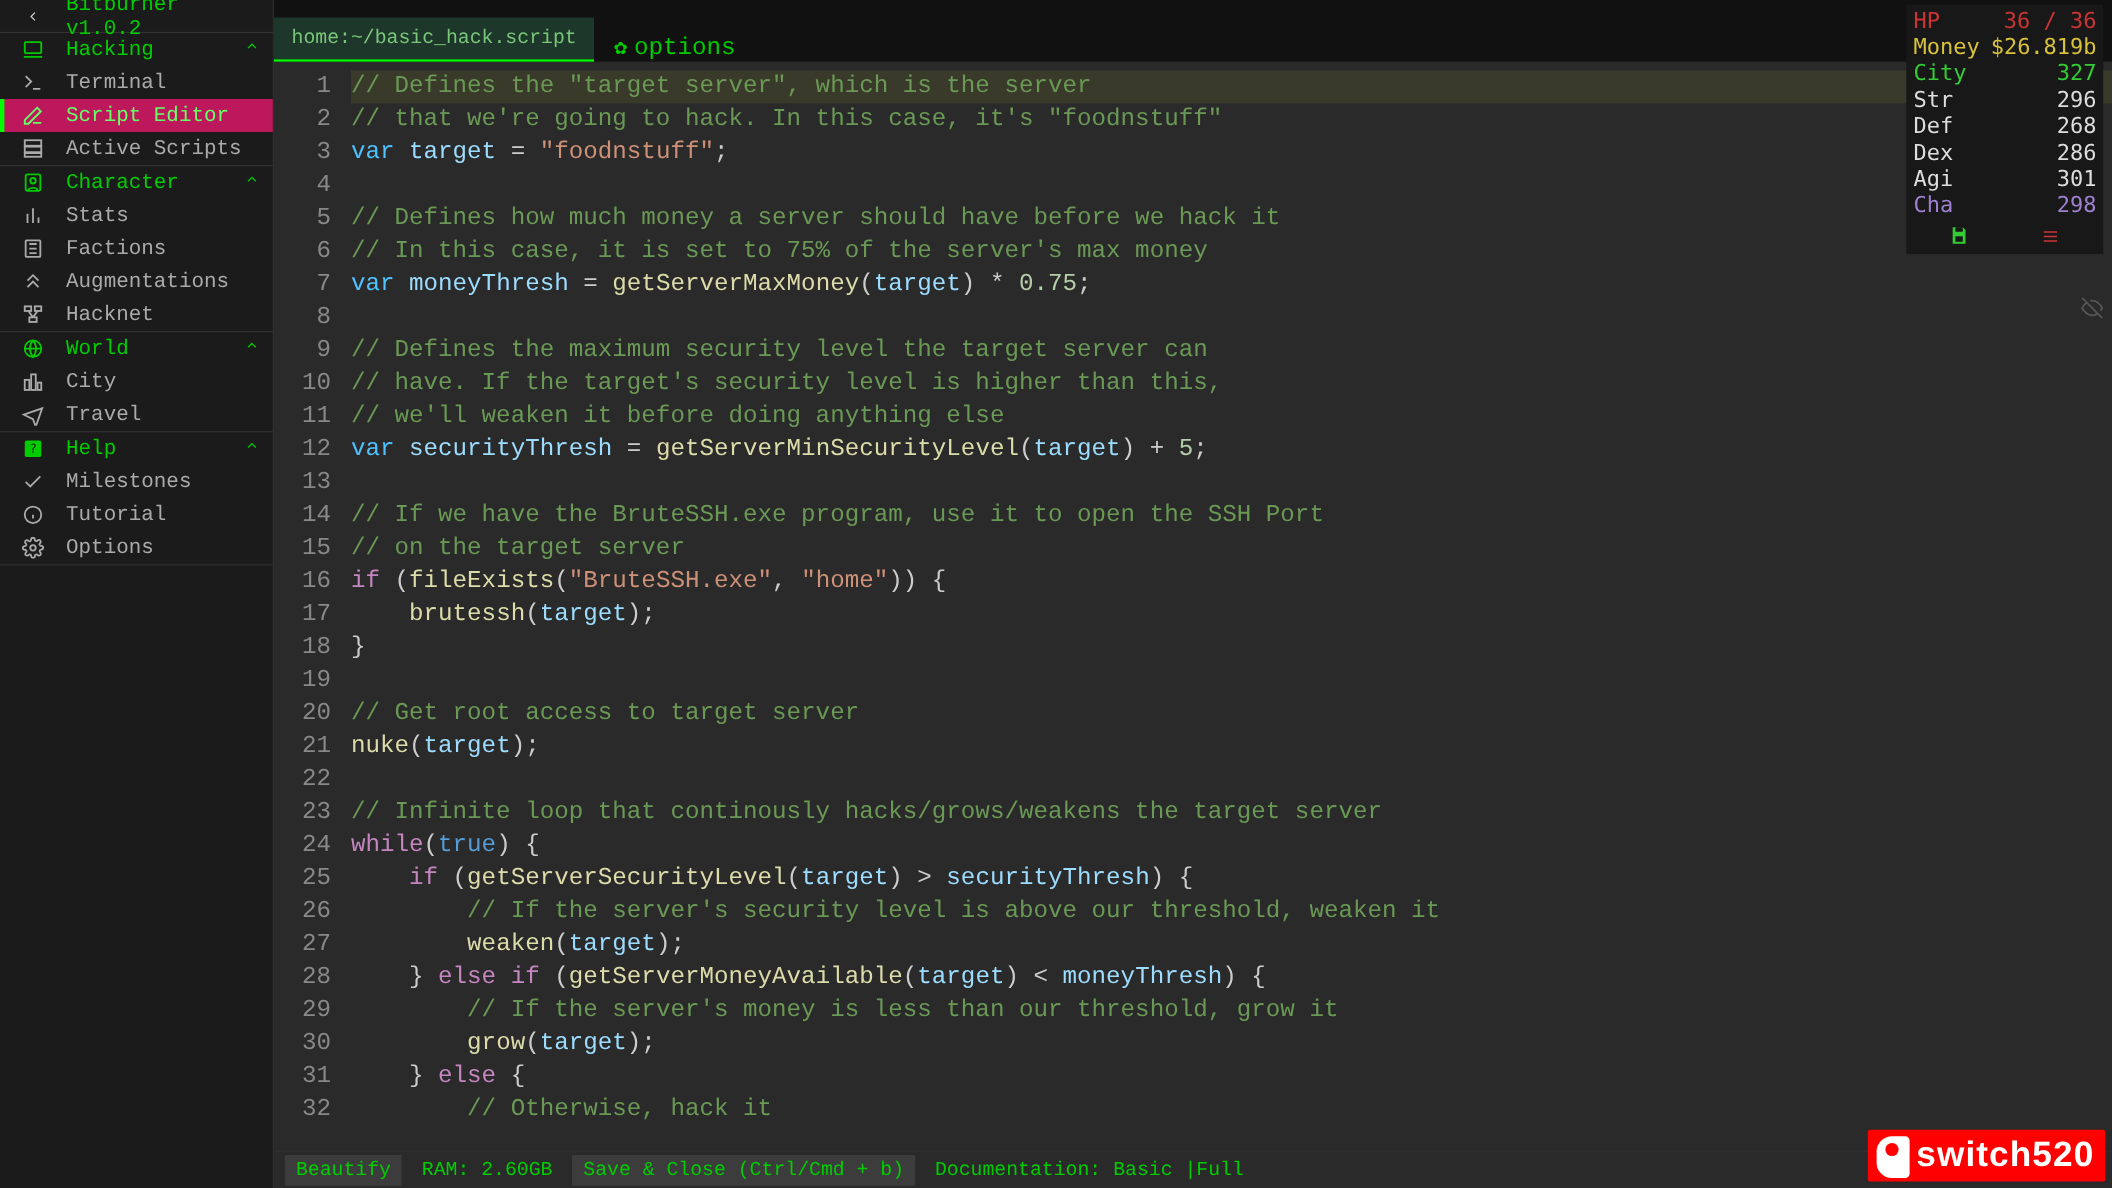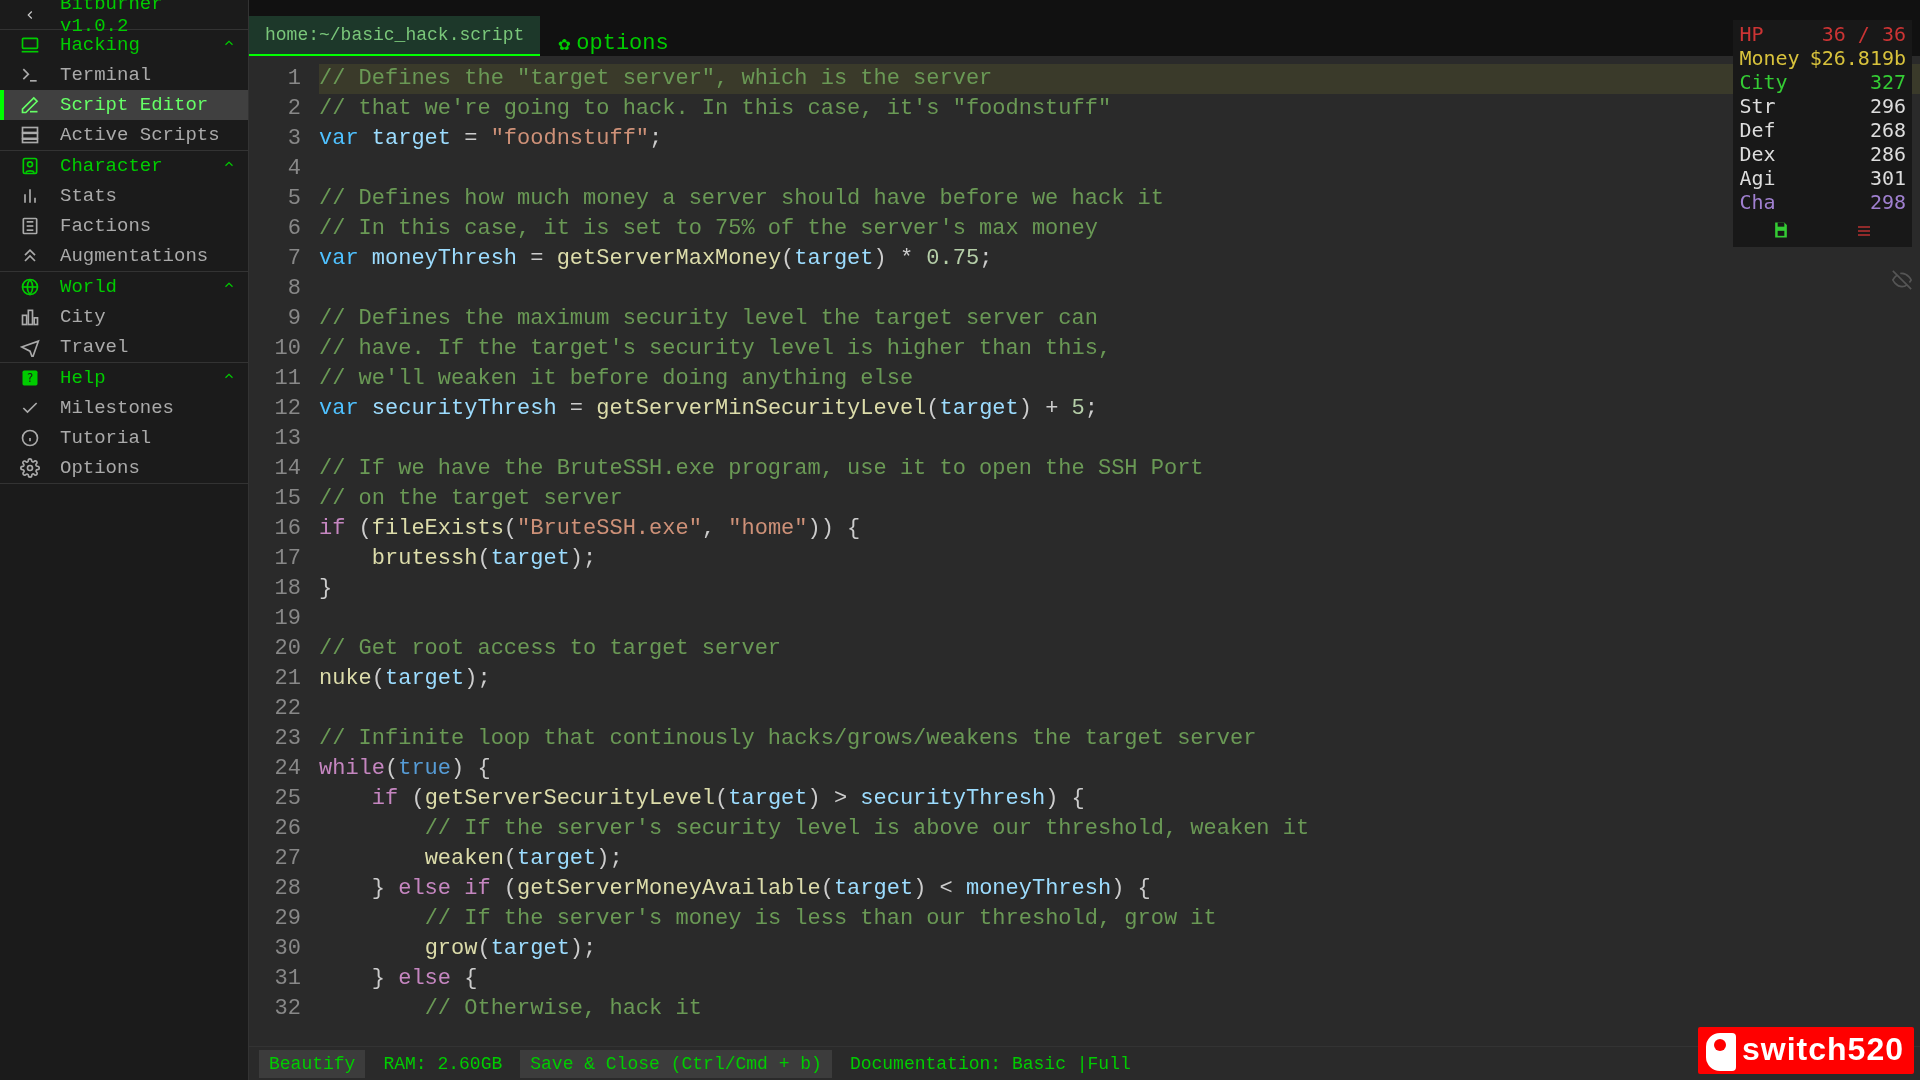--- a/index.html
+++ b/index.html
@@ -4,21 +4,21 @@
 <style>
   * { margin:0; padding:0; box-sizing:border-box; }
   html,body { width:1920px; height:1080px; background:#000; font-family:"Lucida Console","Courier New",monospace; color:#ccc; overflow:hidden; }
   body { display:flex; position:relative; font-size:19px; }
   
   .sidebar { width:249px; min-width:249px; height:100%; background:#1b1b1b; border-right:1px solid #333; display:flex; flex-direction:column; }
   .sidebar-row { display:flex; align-items:center; height:30px; padding:0 12px 0 18px; gap:18px; cursor:pointer; }
   .sidebar-row.header { color:#0c0; border-bottom:1px solid #333; }
   .sidebar-row.section { color:#0c0; justify-content:space-between; }
   .sidebar-row.item { color:#aaa; }
-  .sidebar-row.item.active { color:#6f6; border-left:4px solid #0f0; padding-left:14px; background:#404040;align-items:center; }
+  .sidebar-row.item.active { color:#6f6; border-left:4px solid #0f0; padding-left:14px; background:#be185d;align-items:center; }
   .icon { width:24px; min-width:24px; display:flex; justify-content:center; align-items:center; font-size:20px; }
   .sidebar-row.header .icon { color:#ccc; }
   .sidebar-sep { height:1px; background:#333; }
   .section-left { display:flex; align-items:center; gap:18px; }
   .chev { font-size:18px; }
 
   
   svg { stroke:currentColor; fill:none; stroke-width:2; }
 
   
@@ -42,21 +42,21 @@
   .tok-num     { color:#B5CEA8; }
   .tok-bool    { color:#569CD6; }
   .code .line.current { background:#3a3a2a; }
 
   
   .bottom { height:34px; background:#2a2a2a; display:flex; align-items:center; gap:18px; padding:0 10px; font-size:18px; color:#0c0; border-top:1px solid #333; }
   .btn { background:#3c3c3c; color:#0c0; padding:4px 10px; cursor:pointer; border-radius:0; }
   .bottom a { color:#0c0; text-decoration:none; cursor:pointer; }
 
   
-  .stats { position:absolute; top:20px; right:8px; background:#181818; padding:2px 6px; font-size:20px; line-height:24px; font-family:"Lucida Console", monospace; min-width:140px; }
+  .stats { position:absolute; top:4px; right:8px; background:#181818; padding:2px 6px; font-size:20px; line-height:24px; font-family:"Lucida Console", monospace; min-width:140px; }
   .stats-row { display:flex; justify-content:space-between; gap:10px; white-space:pre; }
   .c-red    { color:#cc3434; }
   .c-gold   { color:#d8c23c; }
   .c-green  { color:#34cc34; }
   .c-white  { color:#dddddd; }
   .c-purple { color:#a080d0; }
   .stats-icons { display:flex; justify-content:space-around; padding-top:6px; }
   .stats-icons span { cursor:pointer; font-size:20px; }
 
   
@@ -158,20 +158,32 @@
         <span>Factions</span>
       </div>
       <div class="sidebar-row item">
         <span class="icon">
           <svg width="20" height="20" viewBox="0 0 24 24">
             <polyline points="6 11 12 5 18 11"></polyline>
             <polyline points="6 18 12 12 18 18"></polyline>
           </svg>
         </span>
         <span>Augmentations</span>
+      </div>
+      <div class="sidebar-row item">
+        <span class="icon">
+          <svg width="20" height="20" viewBox="0 0 24 24">
+            <rect x="3" y="3" width="7" height="5"></rect>
+            <rect x="14" y="3" width="7" height="5"></rect>
+            <rect x="8" y="15" width="8" height="5"></rect>
+            <line x1="7" y1="8" x2="12" y2="15"></line>
+            <line x1="17" y1="8" x2="12" y2="15"></line>
+          </svg>
+        </span>
+        <span>Hacknet</span>
       </div>
       <div class="sidebar-sep"></div>
       <div class="sidebar-row section">
         <span class="section-left">
           <span class="icon">
             <svg width="20" height="20" viewBox="0 0 24 24">
               <circle cx="12" cy="12" r="9"></circle>
               <line x1="3" y1="12" x2="21" y2="12"></line>
               <path d="M12 3a14 14 0 0 1 0 18a14 14 0 0 1 0-18"></path>
             </svg>

